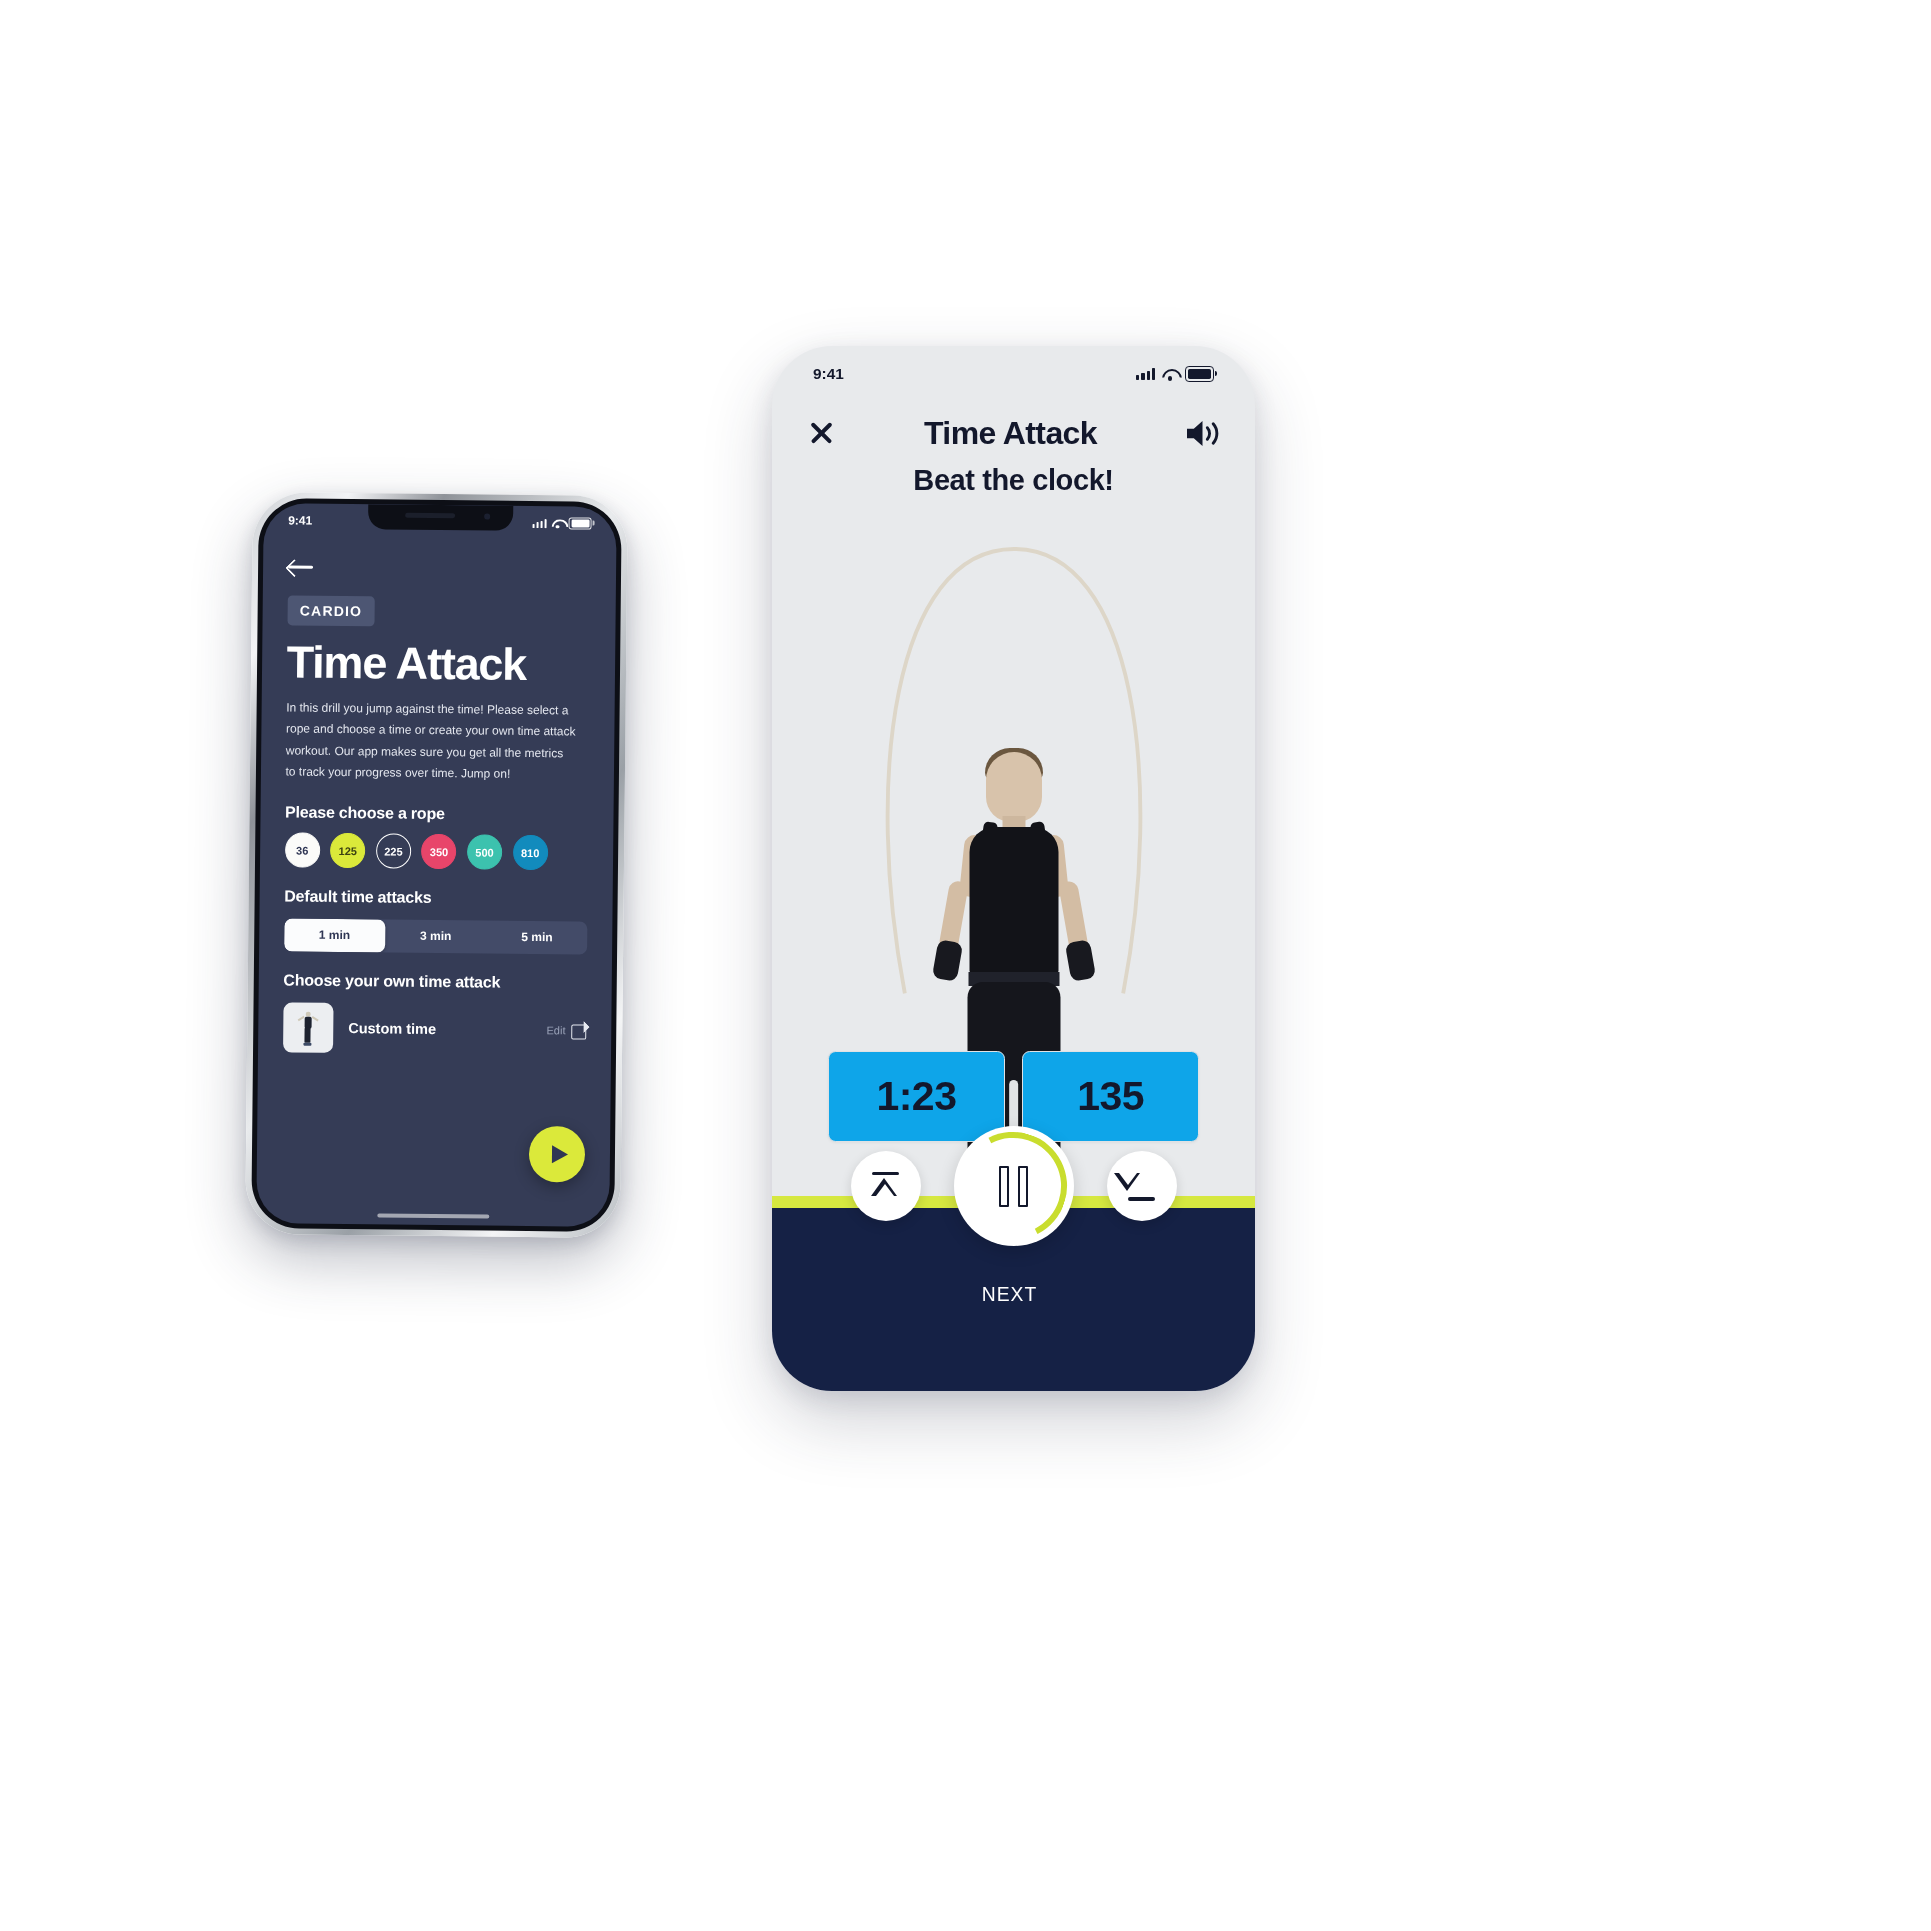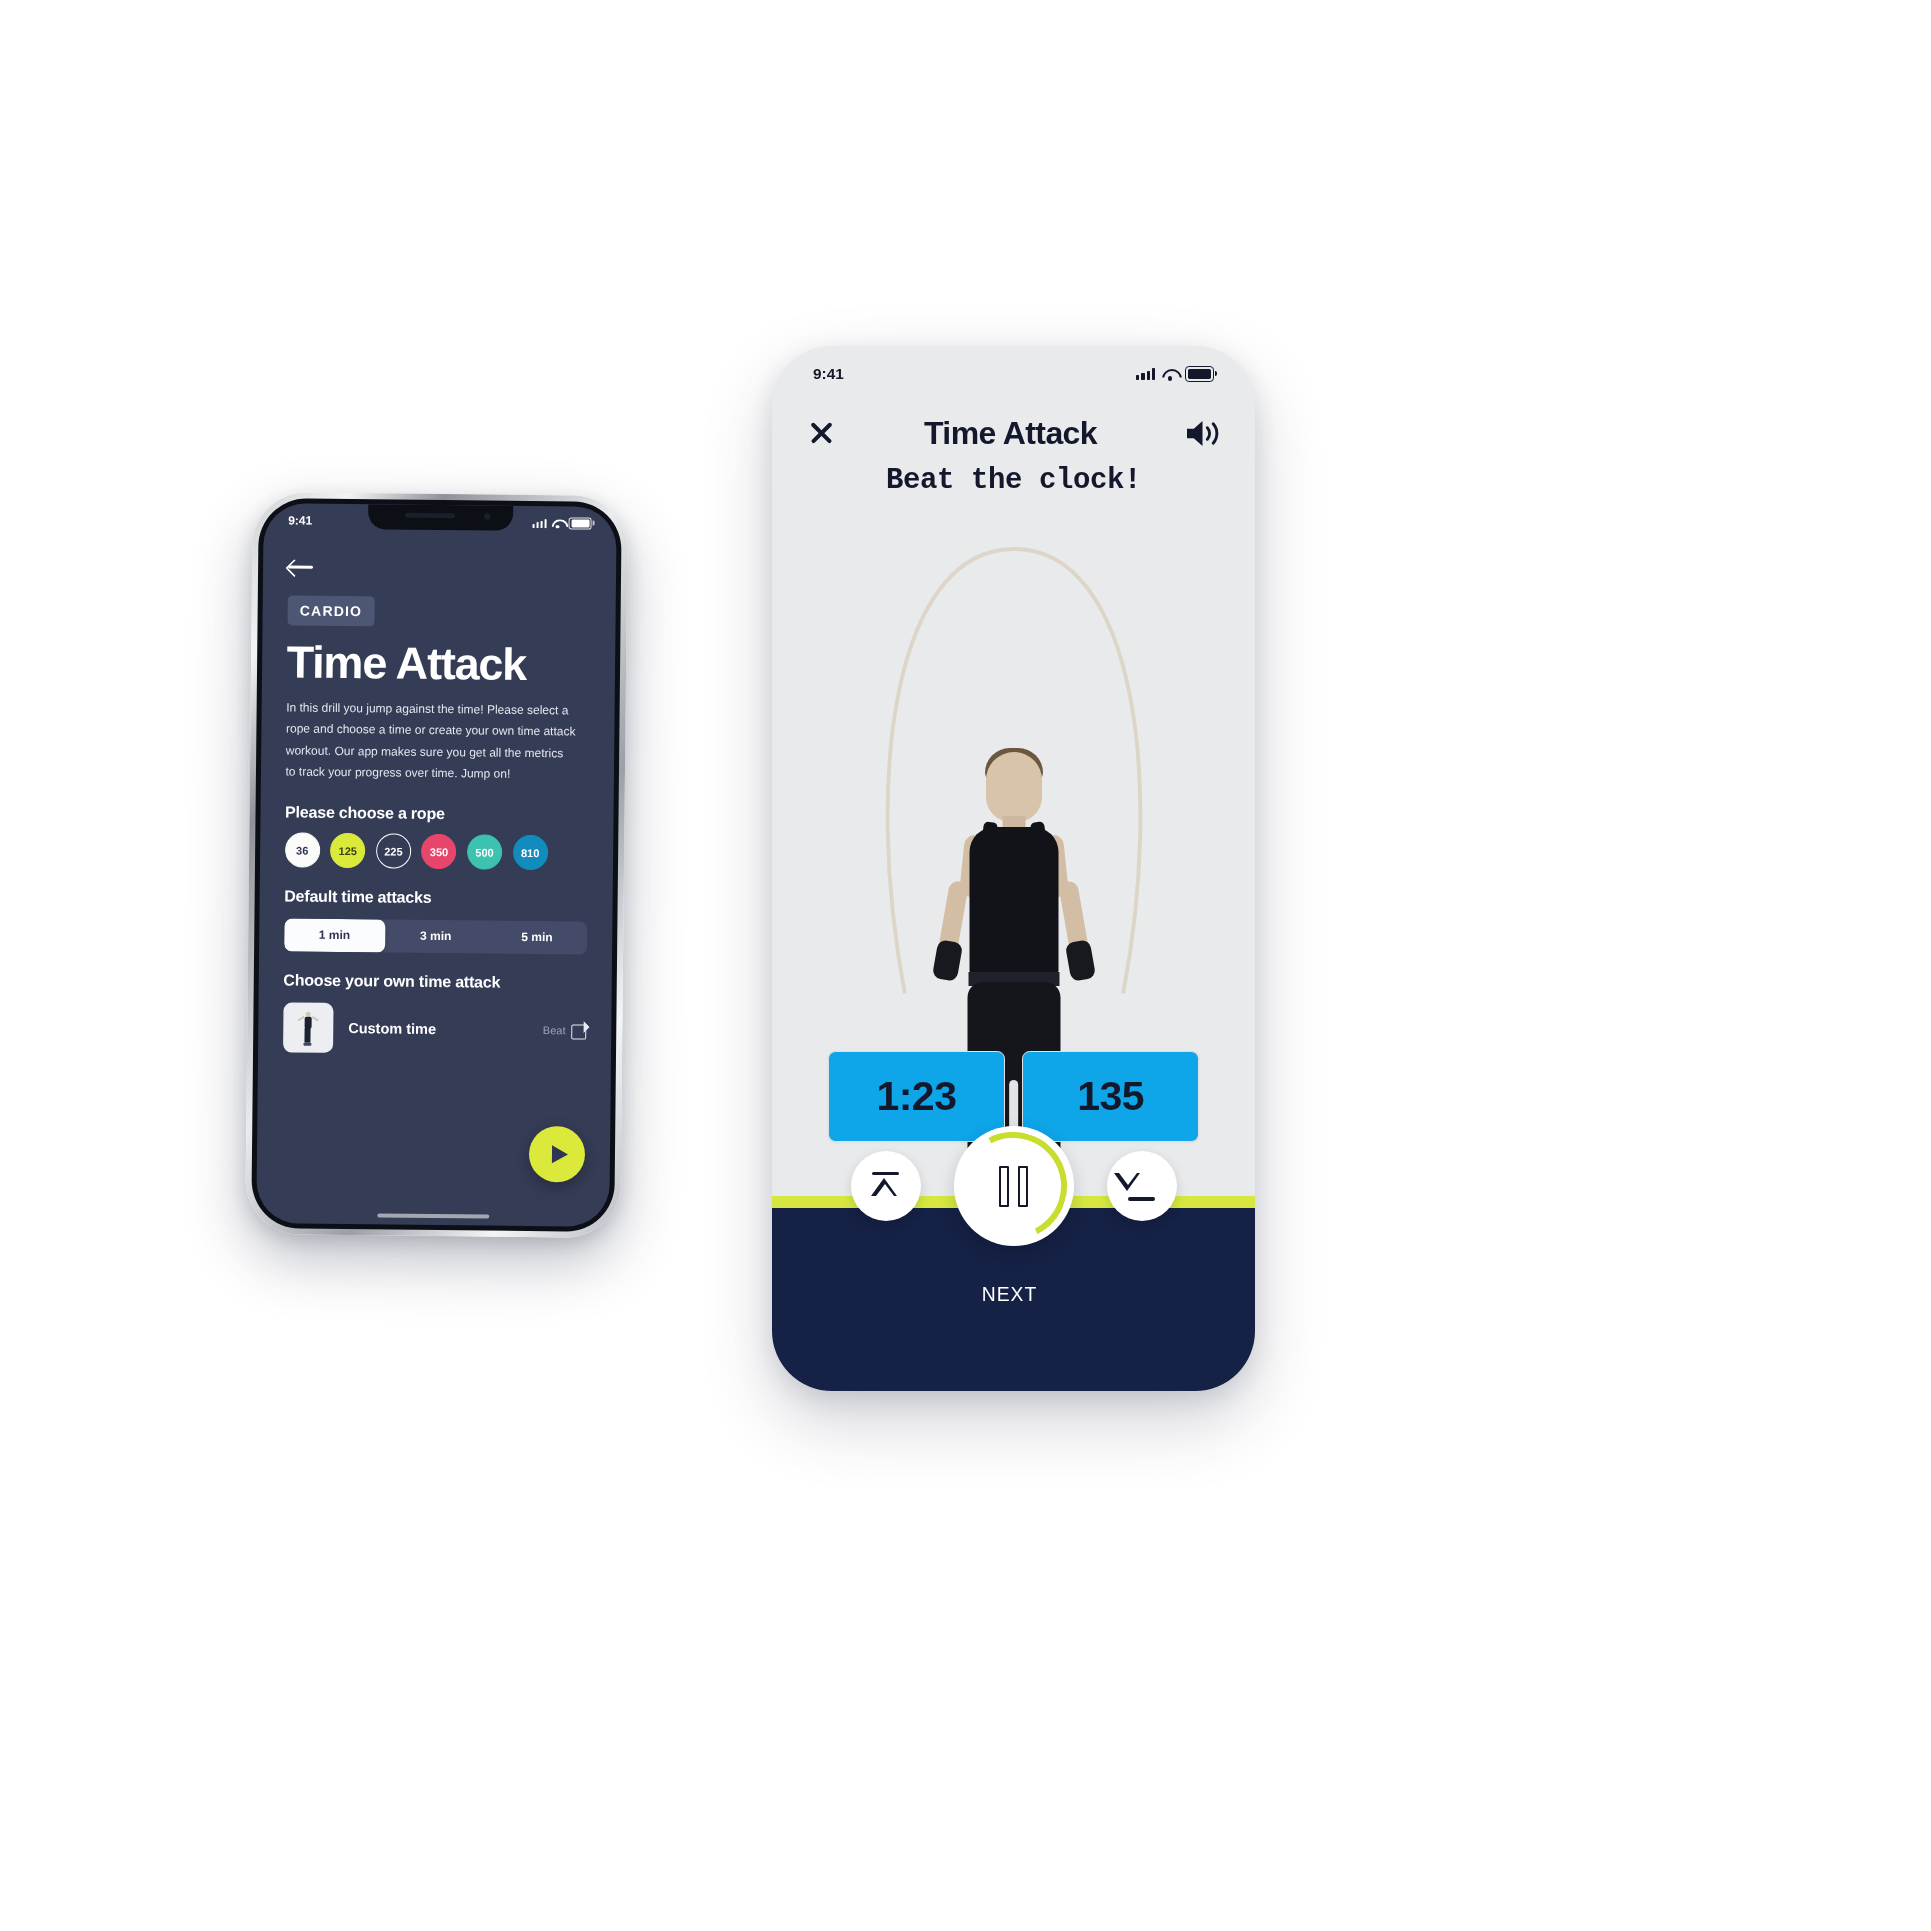--- a/index.html
+++ b/index.html
@@ -213,21 +213,21 @@
   .close-icon::before,.close-icon::after{
     content:""; position:absolute; left:2.9px; top:14.5px; width:27px; height:3.5px;
     background:#13182c; border-radius:1.9px;
   }
   .close-icon::before{transform:rotate(45deg);}
   .close-icon::after{transform:rotate(-45deg);}
   .rtitle { font-size:32px; font-weight:bold; color:#13182c; letter-spacing:-0.6px; }
   .sound-icon { width:39px; height:33px; position:relative; cursor:pointer; }
   .rsub {
     position:absolute; top:118px; left:0; right:0; z-index:4;
-    text-align:center; font-size:29px; font-weight:bold; color:#13182c; letter-spacing:-0.4px;font-family:Liberation Mono, monospace;
+    text-align:center; font-size:29px; font-weight:bold; color:#13182c; letter-spacing:-0.4px;
   }
 
   .hero {
     position:absolute; top:145px; left:0; right:0; height:917px; z-index:2;
   }
   .rope-arc {
     position:absolute; left:50%; transform:translateX(-50%); top:0;
     width: 319px; height: 541px;
   }
   .person { position:absolute; left:50%; transform:translateX(-50%); top:261px; width:212px; height:560px; }
@@ -374,21 +374,21 @@
             <div class="head"></div>
               <div class="torso"></div>
               <div class="legs"></div>
             <div class="armL"></div>
               <div class="armR"></div>
               <div class="shoe"></div>
           </div>
         </div>
         <div class="custom-label">Custom time</div>
         <div class="edit-wrap">
-          <span class="edit-txt">Beat</span>
+          <span class="edit-txt">Edit</span>
           <span class="edit-icon">
             <span class="sq"></span>
               <span class="pen"></span>
           </span>
         </div>
       </div>
     </div>
 
     <div class="play-fab">
       <div class="tri"></div>

